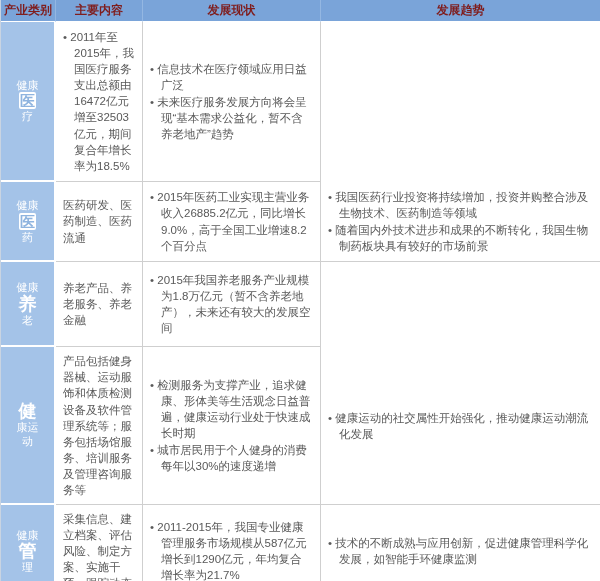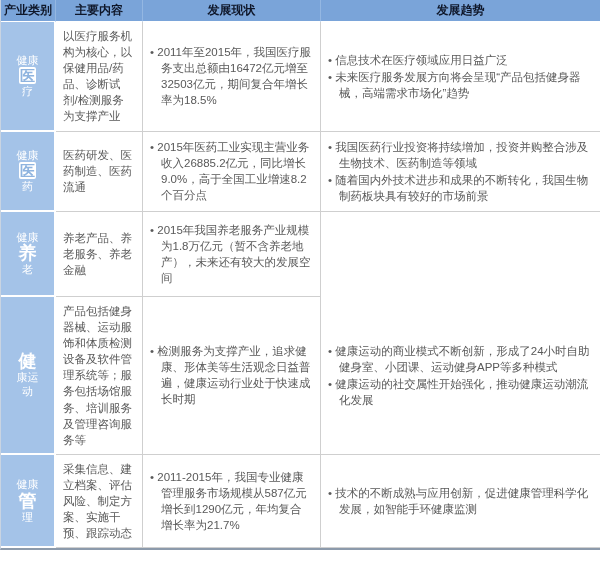--- a/index.html
+++ b/index.html
@@ -1,21 +1,21 @@
 <!DOCTYPE html>
 <html><head>
 <meta charset="utf-8">
 <style>
   html,body { margin:0; padding:0; background:#ffffff; }
   body { width:600px; font-family:"Liberation Sans","DejaVu Sans",sans-serif; color:#595959; }
   .table { width:600px; border-left:1px solid #c9d4e2; box-sizing:border-box; border-bottom:2px solid #8c9aab; }
   .row { display:grid; grid-template-columns:55px 87px 178px 280px; }
   
   .hrow { height:22px; }
-  .hcell { background:#7aa4d9; color:#0f172a; font-size:12px; font-weight:bold;
+  .hcell { background:#7aa4d9; color:#7f1d1d; font-size:12px; font-weight:bold;
            display:flex; align-items:center; justify-content:center;
            border-right:1px solid #94b7e2; border-bottom:1px solid #ffffff; }
   
   .cat { background:#a4c3e8; color:#ffffff; display:flex; flex-direction:column;
          align-items:center; justify-content:center; text-align:center;
          border-right:2px solid #ffffff; border-bottom:2px solid #ffffff;
          font-size:11px; line-height:1.3; padding:2px 14px; box-sizing:border-box; }
   .cat .line { display:flex; align-items:center; justify-content:center; flex-wrap:wrap; }
   .em { font-size:18px; font-weight:bold; line-height:1; }
   .em.badge { background:#ffffff; color:#8fb4df; font-size:15px; padding:1px 1px;
@@ -48,30 +48,29 @@
 
   <div class="row row-1">
     <div class="cat">
       <span class="line">
           <span>健康</span>
           <span class="em badge">医</span>
           <span>疗</span>
         </span>
 
     </div>
-    <div class="cell">以医疗服务机构为核心，以保健用品/药品、诊断试剂/检测服务为支撑产业</div>
     <div class="cell">
       <ul>
         <li>2011年至2015年，我国医疗服务支出总额由16472亿元增至32503亿元，期间复合年增长率为18.5%</li>
       </ul>
     </div>
     <div class="cell">
       <ul>
         <li>信息技术在医疗领域应用日益广泛</li>
-        <li>未来医疗服务发展方向将会呈现“产品包括健身器械，高端需求市场化”趋势</li>
+        <li>未来医疗服务发展方向将会呈现“基本需求公益化，暂不含养老地产”趋势</li>
       </ul>
     </div>
   </div>
 
   <div class="row row-2">
     <div class="cat">
       <span class="line">
           <span>健康</span>
           <span class="em badge">医</span>
           <span>药</span>
@@ -115,25 +114,25 @@
           <span></span>
           <span class="em">健</span>
           <span>康运动</span>
         </span>
 
     </div>
     <div class="cell">产品包括健身器械、运动服饰和体质检测设备及软件管理系统等；服务包括场馆服务、培训服务及管理咨询服务等</div>
     <div class="cell">
       <ul>
         <li>检测服务为支撑产业，追求健康、形体美等生活观念日益普遍，健康运动行业处于快速成长时期</li>
+        <li>城市居民用于个人健身的消费每年以30%的速度递增</li>
       </ul>
     </div>
     <div class="cell">
       <ul>
-        <li>健康运动的商业模式不断创新，形成了24小时自助健身室、小团课、运动健身APP等多种模式</li>
         <li>健康运动的社交属性开始强化，推动健康运动潮流化发展</li>
       </ul>
     </div>
   </div>
 
   <div class="row row-5">
     <div class="cat">
       <span class="line">
           <span>健康</span>
           <span class="em">管</span>

